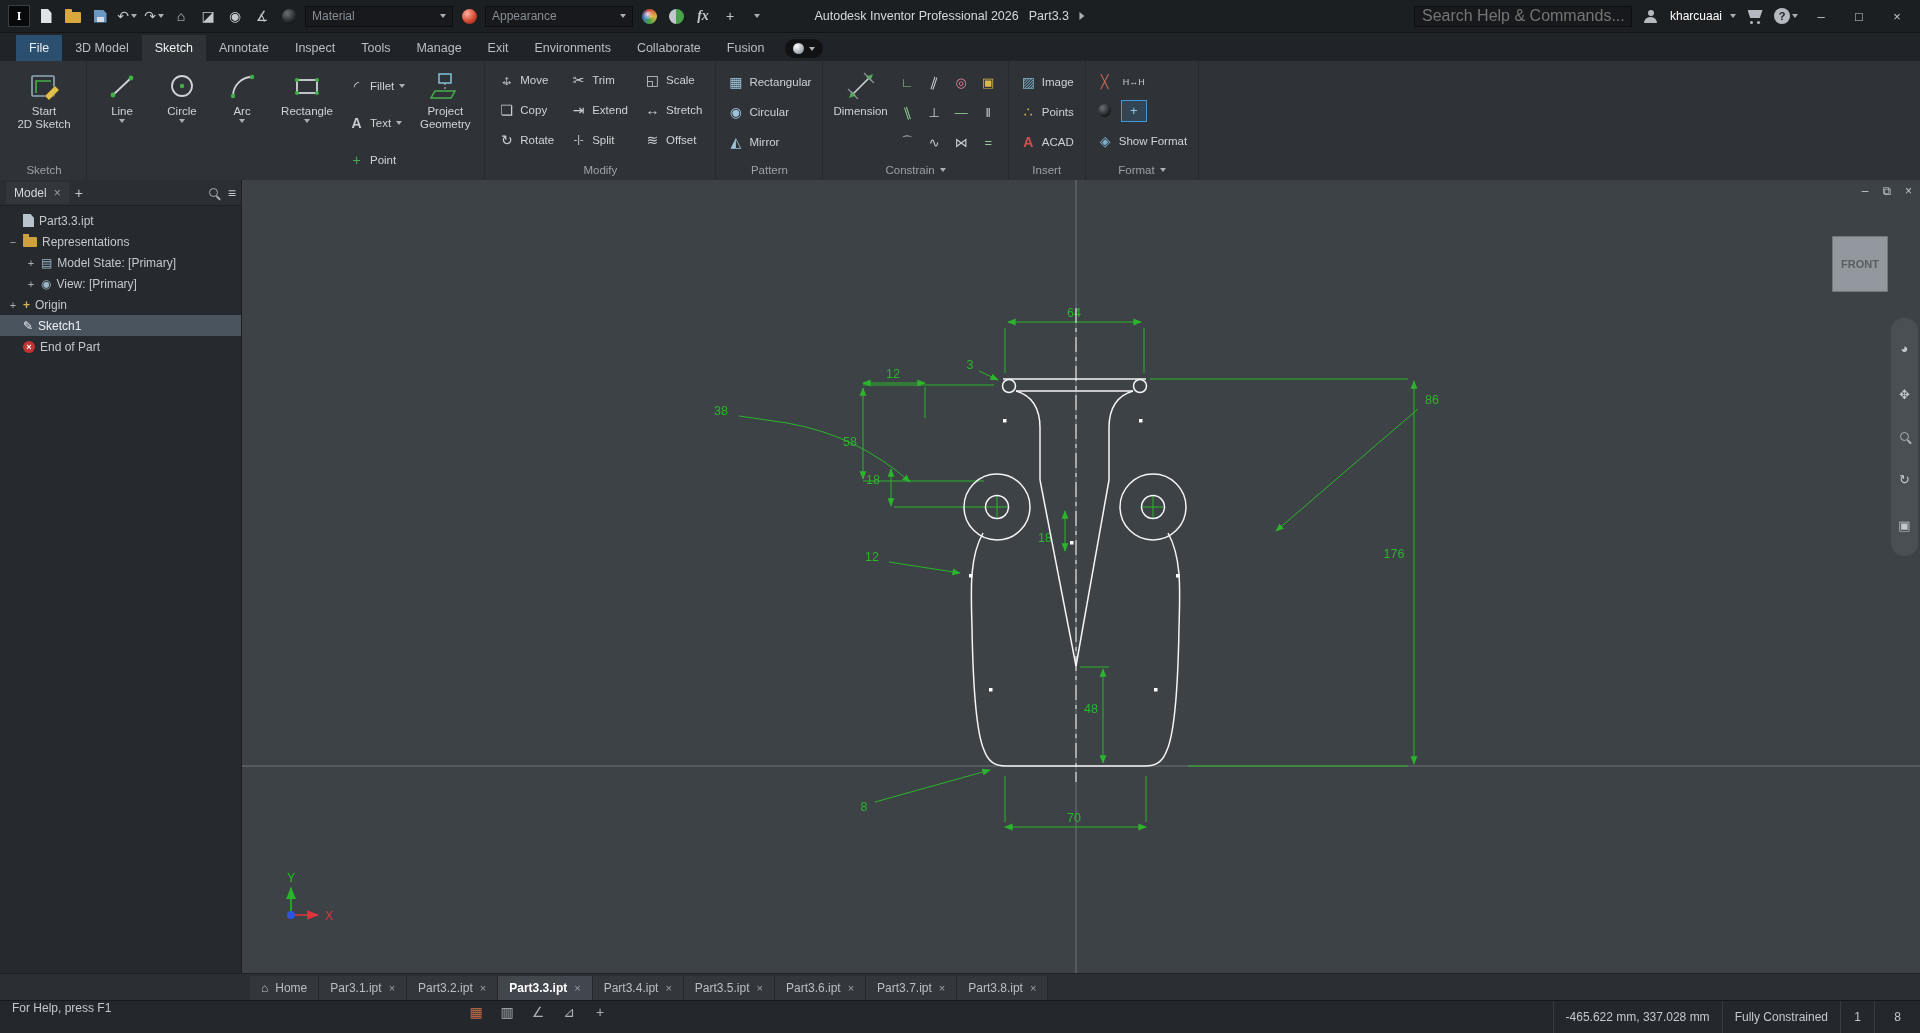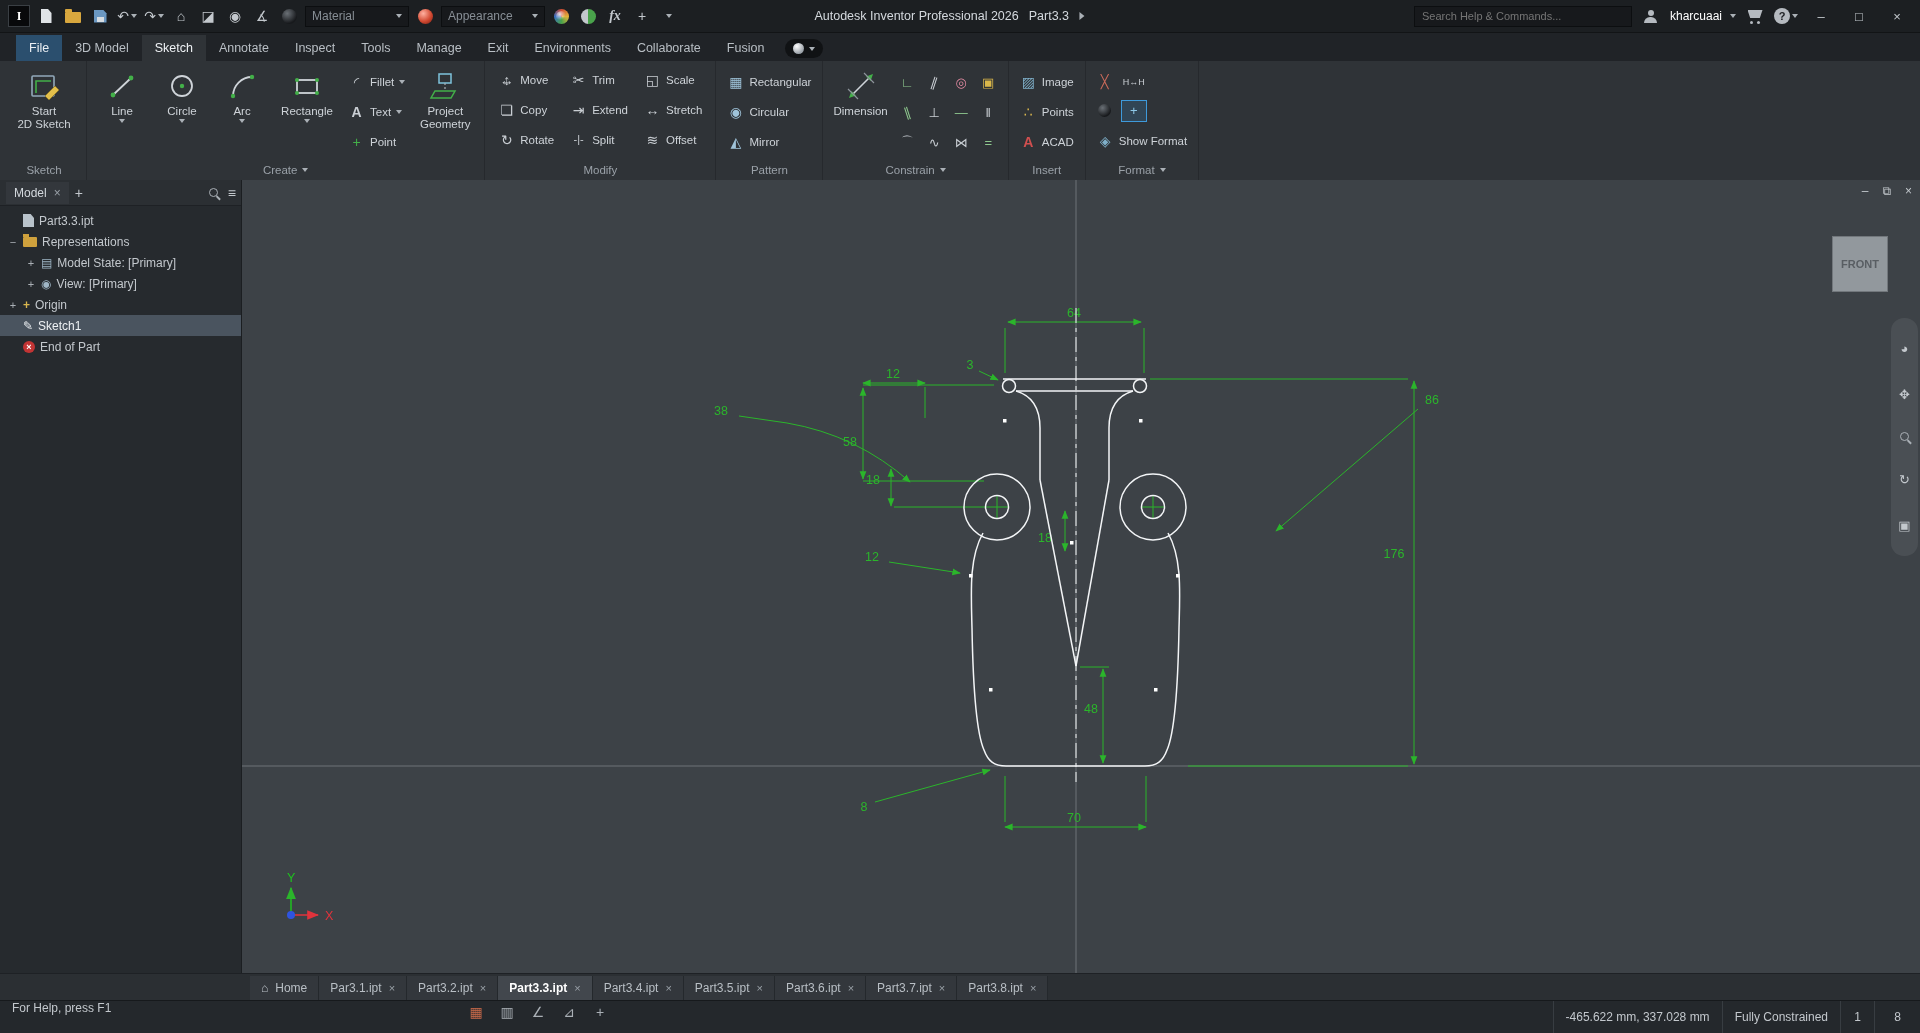--- a/index.html
+++ b/index.html
@@ -21,28 +21,28 @@
 .folder{width:16px;height:11px;background:#d8a73e;border-radius:1px;position:relative;margin-top:3px}
 .folder::before{content:"";position:absolute;top:-3px;left:0;width:7px;height:3px;background:#d8a73e;border-radius:1px 1px 0 0}
 .flp{width:13px;height:13px;background:#6b98c2;clip-path:polygon(0 0,72% 0,100% 28%,100% 100%,0 100%);position:relative}
 .flp::after{content:"";position:absolute;left:3px;bottom:1px;width:7px;height:5px;background:#d7dde2}
 .sph{width:15px;height:15px;border-radius:50%}
 .sph-dark{background:radial-gradient(circle at 35% 30%,#6a7076,#17191c 70%)}
 .sph-red{background:radial-gradient(circle at 35% 30%,#ffb0a0,#d24a32 55%,#741b10)}
 .sph-multi{background:conic-gradient(#d24a32,#e0b13a,#49a34b,#3a6fc2,#d24a32);position:relative}
 .sph-multi::after{content:"";position:absolute;inset:2px;border-radius:50%;background:radial-gradient(circle at 35% 30%,rgba(255,255,255,.8),rgba(255,255,255,0) 55%)}
 .sph-half{background:linear-gradient(90deg,#c3c8cd 50%,#49a34b 50%)}
-.combo{height:21px;width:104px;background:#17191c;border:1px solid #0c0e10;display:flex;
+.combo{height:21px;width:148px;background:#17191c;border:1px solid #0c0e10;display:flex;
   align-items:center;padding:4px 6px;color:#878e95;gap:4px}
 .combo .lbl{flex:1;overflow:hidden;white-space:nowrap}
 .fx{font-style:italic;font-weight:bold;color:#c3c8cd;font-family:"Liberation Serif",serif;font-size:14px}
 .tb-center{position:absolute;left:50%;transform:translateX(-54%);display:flex;align-items:center;gap:10px;color:#d4d9de;font-size:12.5px}
 .tb-right{margin-left:auto;display:flex;align-items:center;gap:8px}
 .search{width:218px;height:21px;background:#17191c;border:1px solid #0c0e10;display:flex;align-items:center;padding:0 7px}
-.search input{background:transparent;border:none;outline:none;color:#84cc16;font-size:11px;width:100%;font-family:"Liberation Sans",sans-serif}
+.search input{background:transparent;border:none;outline:none;color:#84cc16;font-size:16px;width:100%;font-family:"Liberation Sans",sans-serif}
 .person{width:13px;height:13px;position:relative}
 .person::before{content:"";position:absolute;top:0;left:3.5px;width:6px;height:6px;border-radius:50%;background:#b5bac0}
 .person::after{content:"";position:absolute;bottom:0;left:0;width:13px;height:6px;border-radius:6px 6px 0 0;background:#b5bac0}
 .mag{width:9px;height:9px;border:1.5px solid #aab0b6;border-radius:50%;position:relative;display:inline-block}
 .mag::after{content:"";position:absolute;width:5px;height:1.5px;background:#aab0b6;transform:rotate(45deg);right:-4px;bottom:-2px}
 .cart{width:15px;height:10px;position:relative;margin-top:-2px}
 .cart::before{content:"";position:absolute;top:0;left:0;width:15px;height:8px;background:#b5bac0;clip-path:polygon(0 0,100% 0,82% 100%,18% 100%)}
 .cart::after{content:"";position:absolute;bottom:-4px;left:2px;width:3px;height:3px;border-radius:50%;background:#b5bac0;box-shadow:7px 0 0 #b5bac0}
 .helpc{width:16px;height:16px;border-radius:50%;background:#b5bac0;color:#1c1f22;font-weight:bold;
   display:flex;align-items:center;justify-content:center;font-size:11px}
@@ -310,24 +310,20 @@
         <span class="ic">
           <svg width="32" height="32" viewBox="0 0 32 32">
               <rect x="10" y="4" width="12" height="9" stroke="#7fc4dd" stroke-width="1.5" fill="none"></rect>
               <path d="M16,13 V19" stroke="#aab0b6" stroke-width="1.2" stroke-dasharray="2 2"></path>
               <path d="M6,21 H26 L22,28 H2 Z" stroke="#43b049" stroke-width="1.5" fill="none"></path>
             </svg>
         </span>
         <span>Project</span>
         <span>Geometry</span>
       </div>
-    </div>
-    <div class="panel-foot">
-      <span>Create</span>
-        <span class="caret"></span>
     </div>
   </div>
 
   <div class="panel">
     <div class="panel-body">
       <div class="modgrid">
         <div class="sbtn">
             <span class="gi ic-move">
               <span>↔</span>
               <span>↕</span>

